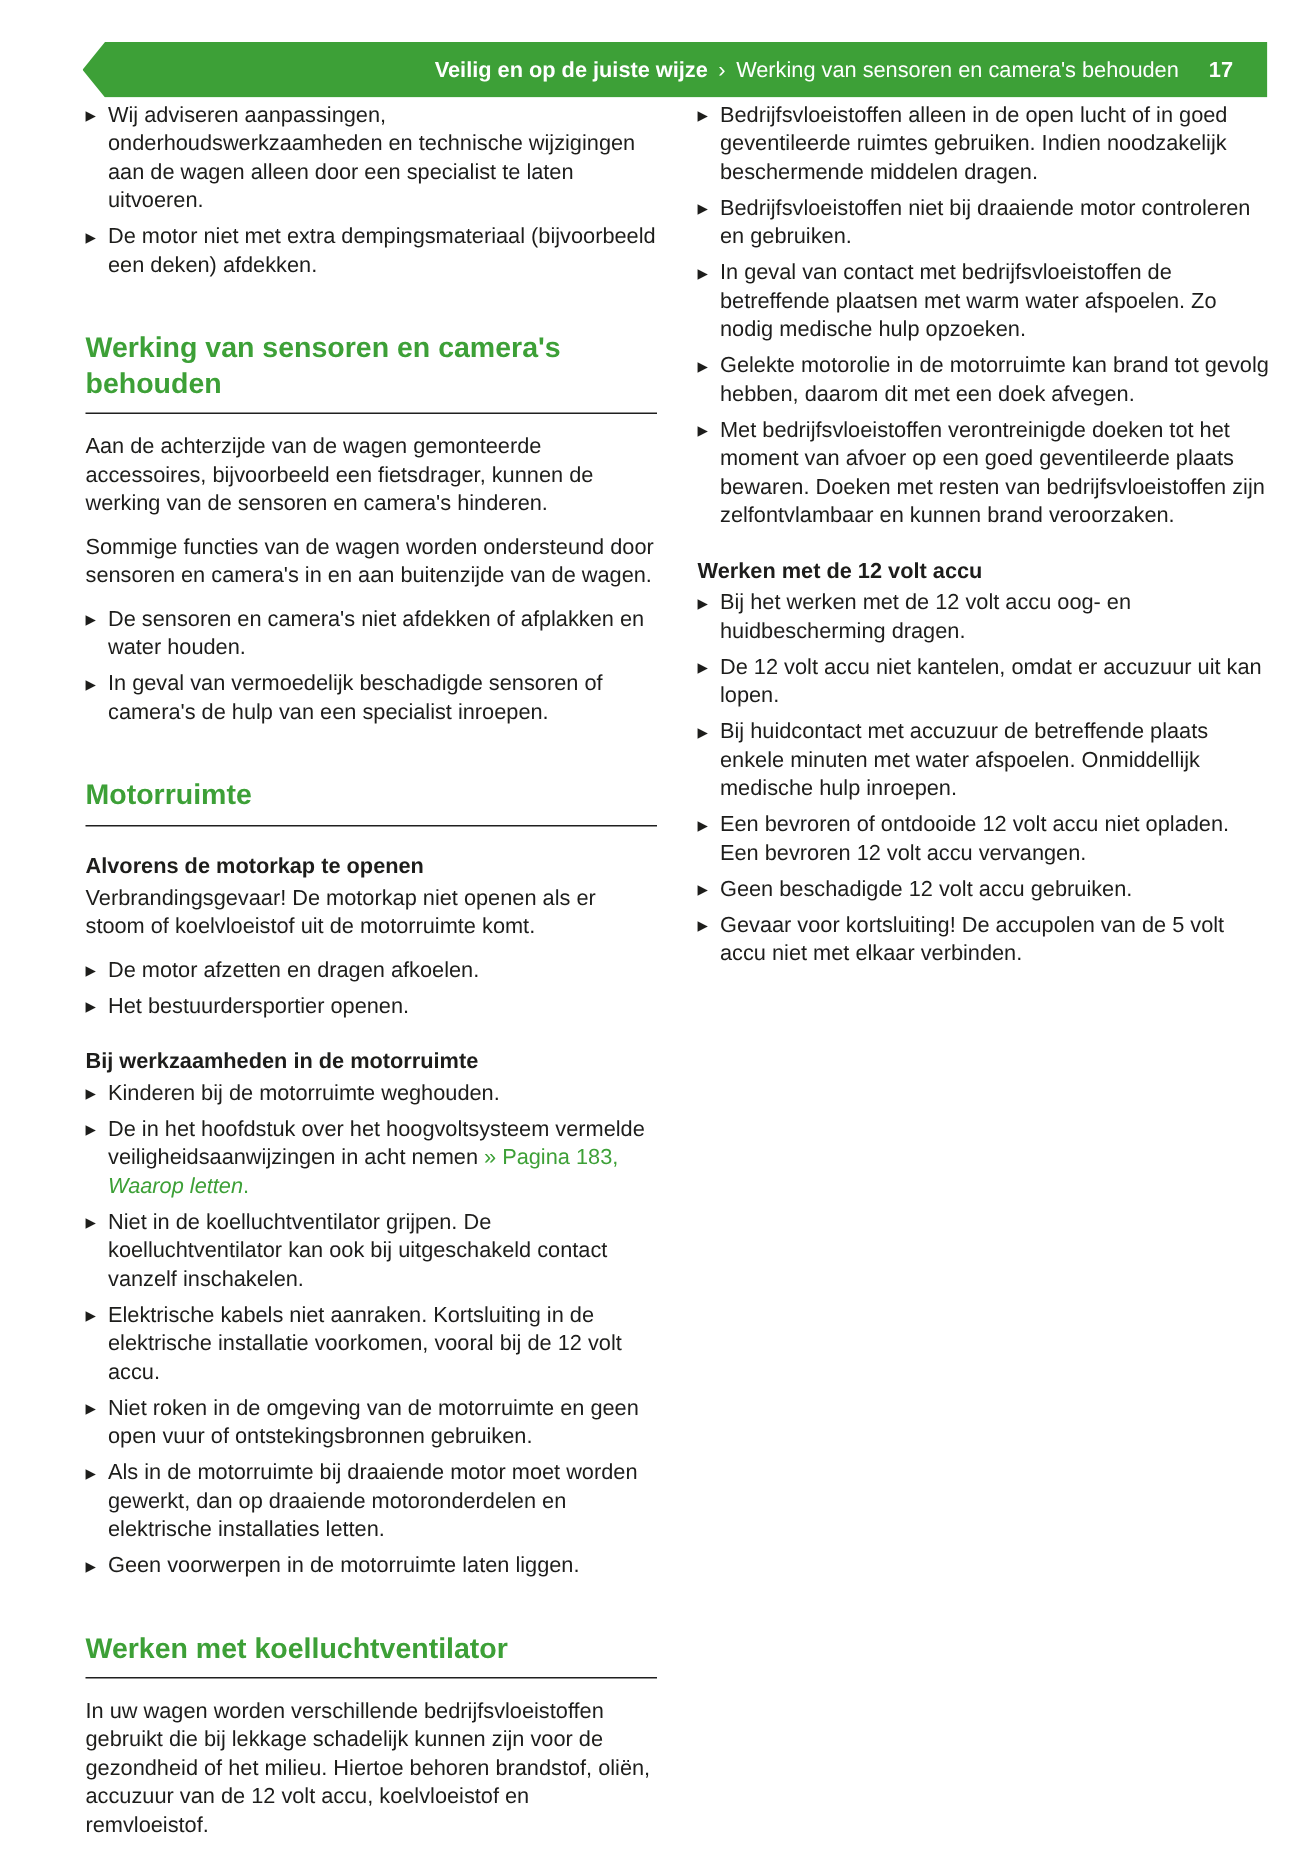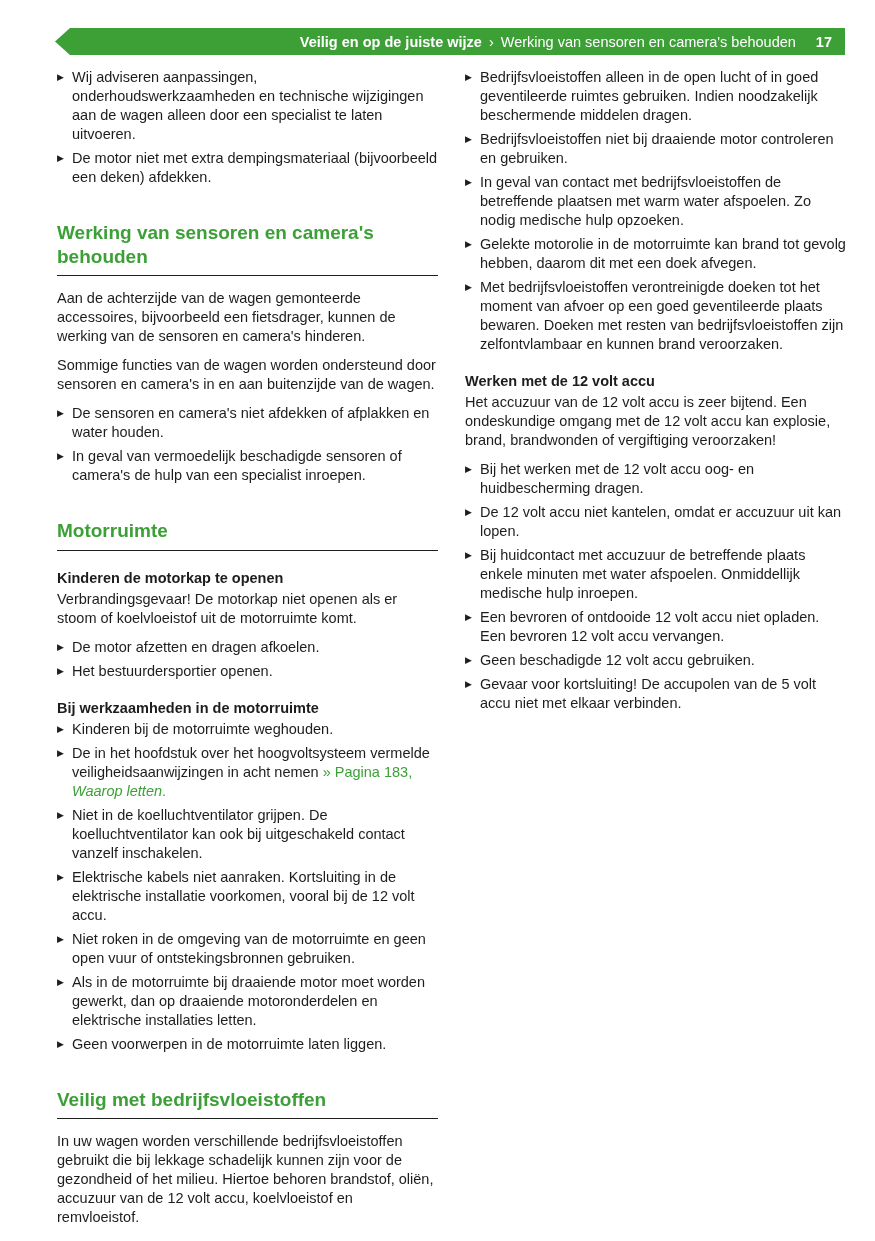--- a/index.html
+++ b/index.html
@@ -8,26 +8,26 @@
     width:875px;height:1241px;
     background:#ffffff;
     font-family:"Liberation Sans",sans-serif;
     color:var(--text,#1d1d1b);
     overflow:hidden;
   }
   :root{--green:#3da037;--text:#1d1d1b;}
 
   
   .header-band{
-    position:absolute;left:55px;top:28px;width:790px;height:27px;
+    position:absolute;left:55px;top:28px;width:790px;height:37px;
     background:var(--green);
     clip-path:polygon(0 50%, 15px 0, 100% 0, 100% 100%, 15px 100%);
     display:flex;align-items:center;justify-content:flex-end;
     color:#ffffff;font-size:14.5px;white-space:nowrap;
-    padding-right:13px;box-sizing:border-box;
+    padding-right:23px;box-sizing:border-box;
   }
   .header-band .crumb-bold{font-weight:bold;}
   .header-band .sep{margin:0 7px;}
   .header-band .page-num{font-weight:bold;margin-left:20px;}
 
   .columns{
     position:absolute;left:57px;top:67px;width:789px;
     display:flex;gap:27px;
   }
   .col{width:381px;font-size:14.5px;line-height:1.31;}
@@ -81,21 +81,21 @@
           <div class="bullet">
             <span class="tri">▶</span>
             <span class="btxt">De sensoren en camera's niet afdekken of afplakken en water houden.</span>
           </div>
           <div class="bullet">
             <span class="tri">▶</span>
             <span class="btxt">In geval van vermoedelijk beschadigde sensoren of camera's de hulp van een specialist inroepen.</span>
           </div>
         </div>
         <h2 class="sec">Motorruimte</h2>
-        <h3 class="sub">Kinderen de motorkap te openen</h3>
+        <h3 class="sub">Alvorens de motorkap te openen</h3>
         <p class="para">Verbrandingsgevaar! De motorkap niet openen als er stoom of koelvloeistof uit de motorruimte komt.</p>
         <div class="bullets">
           <div class="bullet">
             <span class="tri">▶</span>
             <span class="btxt">De motor afzetten en dragen afkoelen.</span>
           </div>
           <div class="bullet">
             <span class="tri">▶</span>
             <span class="btxt">Het bestuurdersportier openen.</span>
           </div>
@@ -124,21 +124,21 @@
           </div>
           <div class="bullet">
             <span class="tri">▶</span>
             <span class="btxt">Als in de motorruimte bij draaiende motor moet worden gewerkt, dan op draaiende motoronderdelen en elektrische installaties letten.</span>
           </div>
           <div class="bullet">
             <span class="tri">▶</span>
             <span class="btxt">Geen voorwerpen in de motorruimte laten liggen.</span>
           </div>
         </div>
-        <h2 class="sec">Veilig met bedrijfsvloeistoffen</h2>
+        <h2 class="sec">Werken met koelluchtventilator</h2>
         <p class="para">In uw wagen worden verschillende bedrijfsvloeistoffen gebruikt die bij lekkage schadelijk kunnen zijn voor de gezondheid of het milieu. Hiertoe behoren brandstof, oliën, accuzuur van de 12 volt accu, koelvloeistof en remvloeistof.</p>
       </div>
     <div class="col">
         <div class="bullets">
           <div class="bullet">
             <span class="tri">▶</span>
             <span class="btxt">Bedrijfsvloeistoffen alleen in de open lucht of in goed geventileerde ruimtes gebruiken. Indien noodzakelijk beschermende middelen dragen.</span>
           </div>
           <div class="bullet">
             <span class="tri">▶</span>
@@ -151,21 +151,20 @@
           <div class="bullet">
             <span class="tri">▶</span>
             <span class="btxt">Gelekte motorolie in de motorruimte kan brand tot gevolg hebben, daarom dit met een doek afvegen.</span>
           </div>
           <div class="bullet">
             <span class="tri">▶</span>
             <span class="btxt">Met bedrijfsvloeistoffen verontreinigde doeken tot het moment van afvoer op een goed geventileerde plaats bewaren. Doeken met resten van bedrijfsvloeistoffen zijn zelfontvlambaar en kunnen brand veroorzaken.</span>
           </div>
         </div>
         <h3 class="sub">Werken met de 12 volt accu</h3>
-        <p class="para">Het accuzuur van de 12 volt accu is zeer bijtend. Een ondeskundige omgang met de 12 volt accu kan explosie, brand, brandwonden of vergiftiging veroorzaken!</p>
         <div class="bullets">
           <div class="bullet">
             <span class="tri">▶</span>
             <span class="btxt">Bij het werken met de 12 volt accu oog- en huidbescherming dragen.</span>
           </div>
           <div class="bullet">
             <span class="tri">▶</span>
             <span class="btxt">De 12 volt accu niet kantelen, omdat er accuzuur uit kan lopen.</span>
           </div>
           <div class="bullet">

